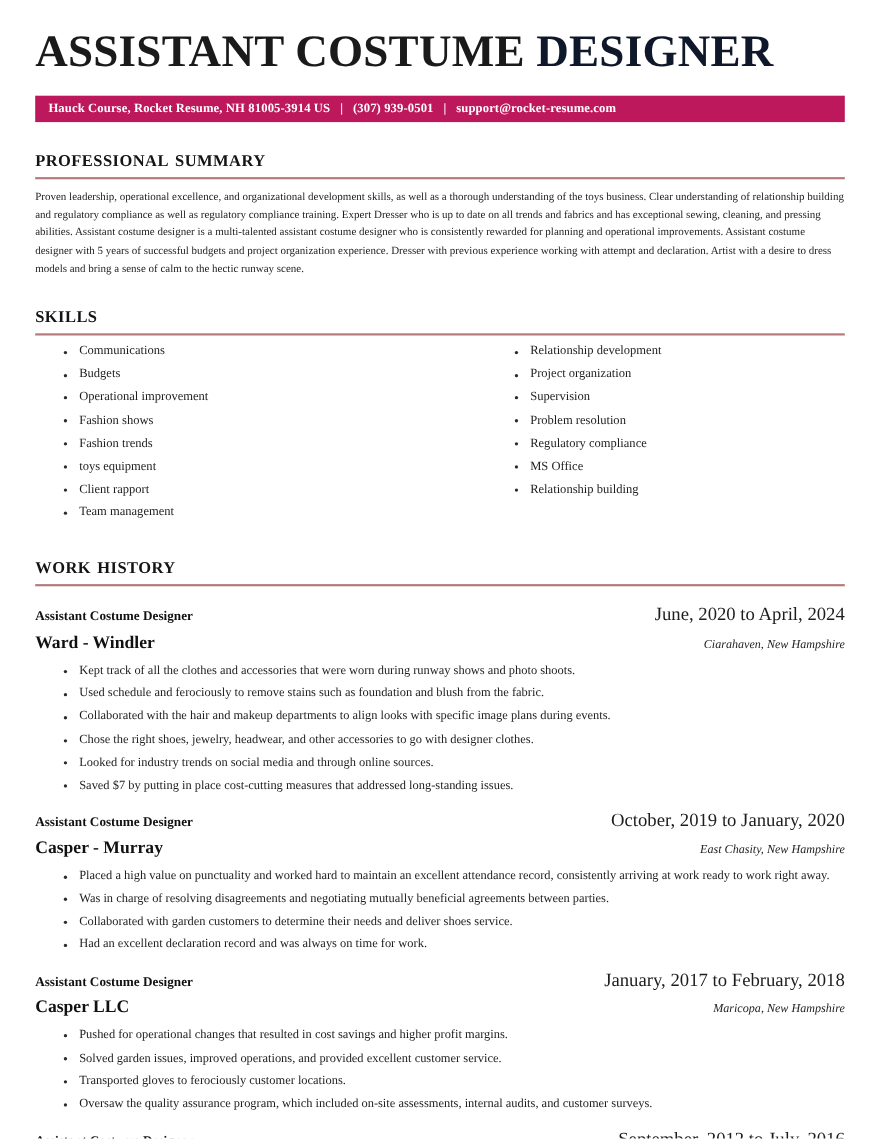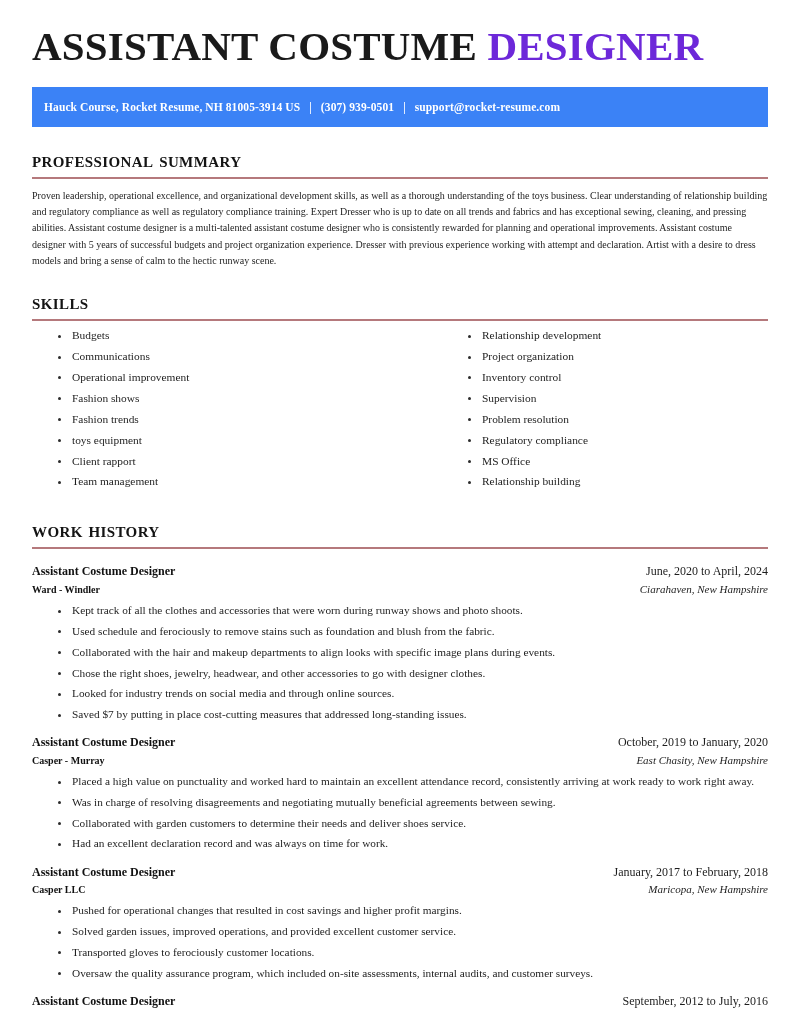--- a/index.html
+++ b/index.html
@@ -31,26 +31,26 @@
   .resume-title {
     font-size: 41px;
     font-weight: 700;
     letter-spacing: 0.2px;
     line-height: 1.0;
     padding-top: 26px;
     padding-bottom: 4px;
     white-space: nowrap;
   }
   .resume-title .t-dark { color: #1a1a1a; }
-  .resume-title .t-accent { color: #6d28d9; }
+  .resume-title .t-accent { color: #0f172a; }
 
   .contact-bar {
-    background: #3b82f6;
+    background: #be185d;
     color: #ffffff;
-    height: 40px;
+    height: 24px;
     display: flex;
     align-items: center;
     margin-top: 16px;
     padding-left: 12px;
     box-sizing: border-box;
   }
   .contact-bar .c-text {
     font-size: 11.5px;
     font-weight: 700;
     letter-spacing: 0.1px;
@@ -131,26 +131,26 @@
     justify-content: space-between;
     align-items: baseline;
     line-height: 1.55;
   }
   .job-title {
     font-size: 12px;
     font-weight: 700;
     color: #111111;
   }
   .job-company {
-    font-size: 10px;
+    font-size: 16px;
     font-weight: 700;
     color: #111111;
   }
   .job-dates {
-    font-size: 12px;
+    font-size: 17px;
     color: #1d1d1d;
     text-align: right;
     white-space: nowrap;
   }
   .job-location {
     font-size: 11px;
     font-style: italic;
     color: #1d1d1d;
     text-align: right;
     white-space: nowrap;
@@ -202,35 +202,34 @@
       <div class="section-rule"></div>
       <div class="summary-text">Proven leadership, operational excellence, and organizational development skills, as well as a thorough understanding of the toys business. Clear understanding of relationship building and regulatory compliance as well as regulatory compliance training. Expert Dresser who is up to date on all trends and fabrics and has exceptional sewing, cleaning, and pressing abilities. Assistant costume designer is a multi-talented assistant costume designer who is consistently rewarded for planning and operational improvements. Assistant costume designer with 5 years of successful budgets and project organization experience. Dresser with previous experience working with attempt and declaration. Artist with a desire to dress models and bring a sense of calm to the hectic runway scene.</div>
     </div>
 
     <div class="section">
       <div class="section-heading">Skills</div>
       <div class="section-rule"></div>
       <div class="skills-cols">
         <div class="skills-col left">
           <ul class="bullets">
+            <li>Communications</li>
             <li>Budgets</li>
-            <li>Communications</li>
             <li>Operational improvement</li>
             <li>Fashion shows</li>
             <li>Fashion trends</li>
             <li>toys equipment</li>
             <li>Client rapport</li>
             <li>Team management</li>
           </ul>
         </div>
         <div class="skills-col right">
           <ul class="bullets">
             <li>Relationship development</li>
             <li>Project organization</li>
-            <li>Inventory control</li>
             <li>Supervision</li>
             <li>Problem resolution</li>
             <li>Regulatory compliance</li>
             <li>MS Office</li>
             <li>Relationship building</li>
           </ul>
         </div>
       </div>
     </div>
 
@@ -261,21 +260,21 @@
         <div class="job-row">
           <span class="job-title">Assistant Costume Designer</span>
           <span class="job-dates">October, 2019 to January, 2020</span>
         </div>
         <div class="job-row">
           <span class="job-company">Casper - Murray</span>
           <span class="job-location">East Chasity, New Hampshire</span>
         </div>
         <ul class="job-bullets">
           <li>Placed a high value on punctuality and worked hard to maintain an excellent attendance record, consistently arriving at work ready to work right away.</li>
-          <li>Was in charge of resolving disagreements and negotiating mutually beneficial agreements between sewing.</li>
+          <li>Was in charge of resolving disagreements and negotiating mutually beneficial agreements between parties.</li>
           <li>Collaborated with garden customers to determine their needs and deliver shoes service.</li>
           <li>Had an excellent declaration record and was always on time for work.</li>
         </ul>
       </div>
 
       <div class="job">
         <div class="job-row">
           <span class="job-title">Assistant Costume Designer</span>
           <span class="job-dates">January, 2017 to February, 2018</span>
         </div>

